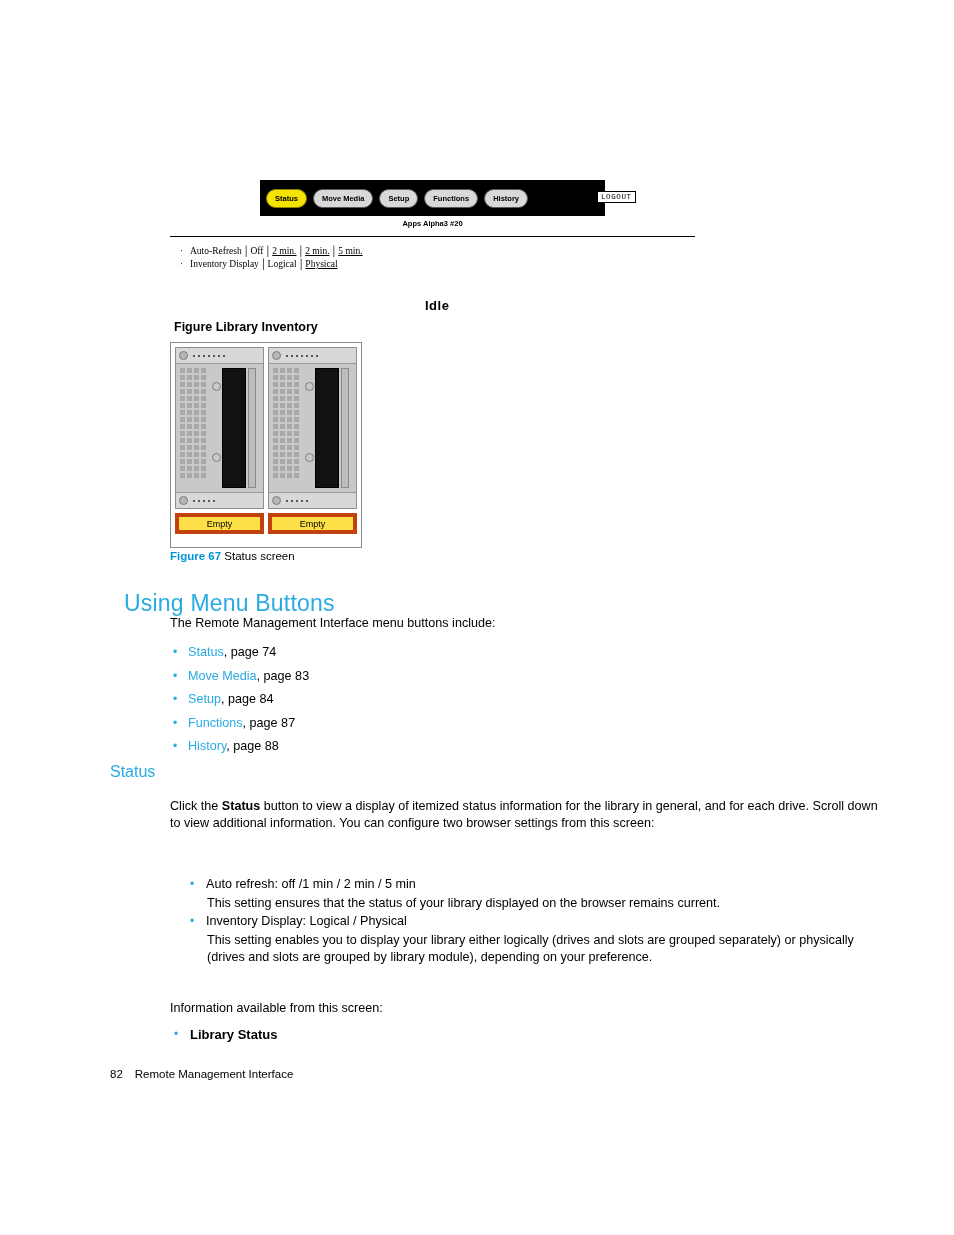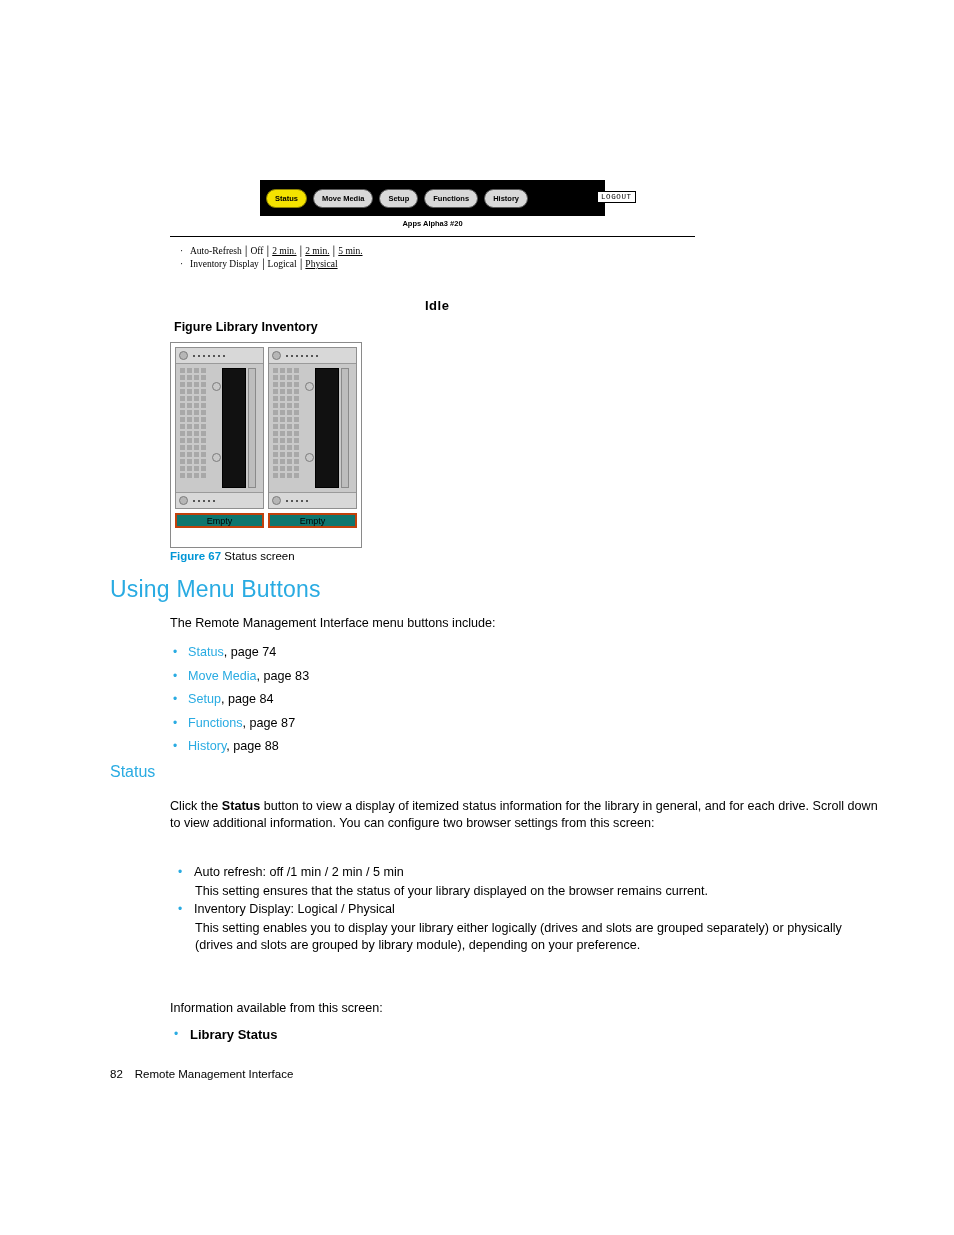--- a/index.html
+++ b/index.html
@@ -219,23 +219,23 @@
     background: #c9c9c9;
     border: 1px solid #7c7c7c;
   }
   .empty-row {
     display: flex;
     gap: 4px;
     margin-top: 4px;
   }
   .empty-cell {
     width: 91px;
-    height: 15px;
-    background: #0f766e;
-    border: 2px solid #c2410c;
+    height: 21px;
+    background: #fde047;
+    border: 4px solid #c2410c;
     box-sizing: border-box;
     font-size: 9px;
     display: flex;
     align-items: center;
     justify-content: center;
     font-family: "Liberation Sans", sans-serif;
   }
 
   
   .fig-caption {
@@ -247,21 +247,21 @@
   .fig-caption .fignum {
     color: #0096d6;
     font-weight: bold;
   }
   .fig-caption .figtext { color: #000; }
 
   h1.section {
     position: absolute;
     left: 110px;
     top: 576px;
-    margin: 0;
+    margin: 14px;
     font-size: 23px;
     font-weight: normal;
     color: #29abe2;
     letter-spacing: 0.2px;
   }
   h2.subsection {
     position: absolute;
     left: 110px;
     top: 763px;
     margin: 0;
@@ -301,21 +301,21 @@
     font-size: 12px;
   }
   .blue-link { color: #29abe2; }
 
   .para-status { top: 798px; width: 715px; }
 
   ul.bullets2 {
     position: absolute;
     left: 170px;
     top: 860px;
-    margin: 4px;
+    margin: 16px;
     padding: 0;
     list-style: none;
     font-size: 12.6px;
     line-height: 17px;
     width: 670px;
   }
   ul.bullets2 > li {
     position: relative;
     padding-left: 20px;
     margin-bottom: 1px;

